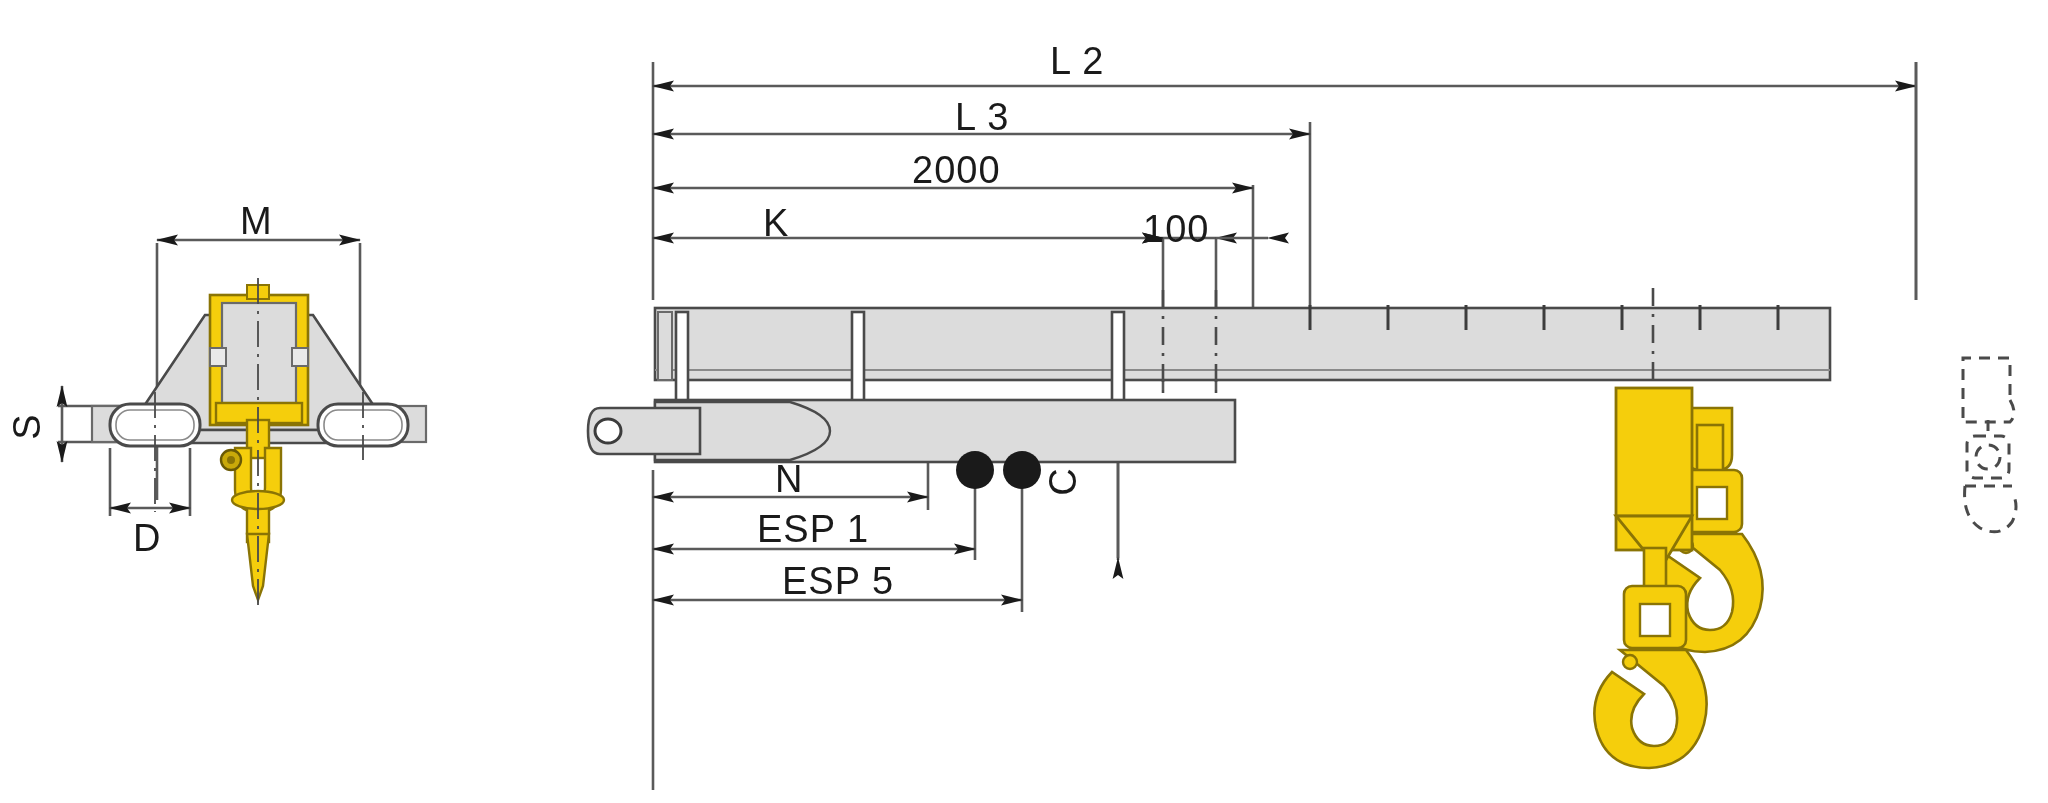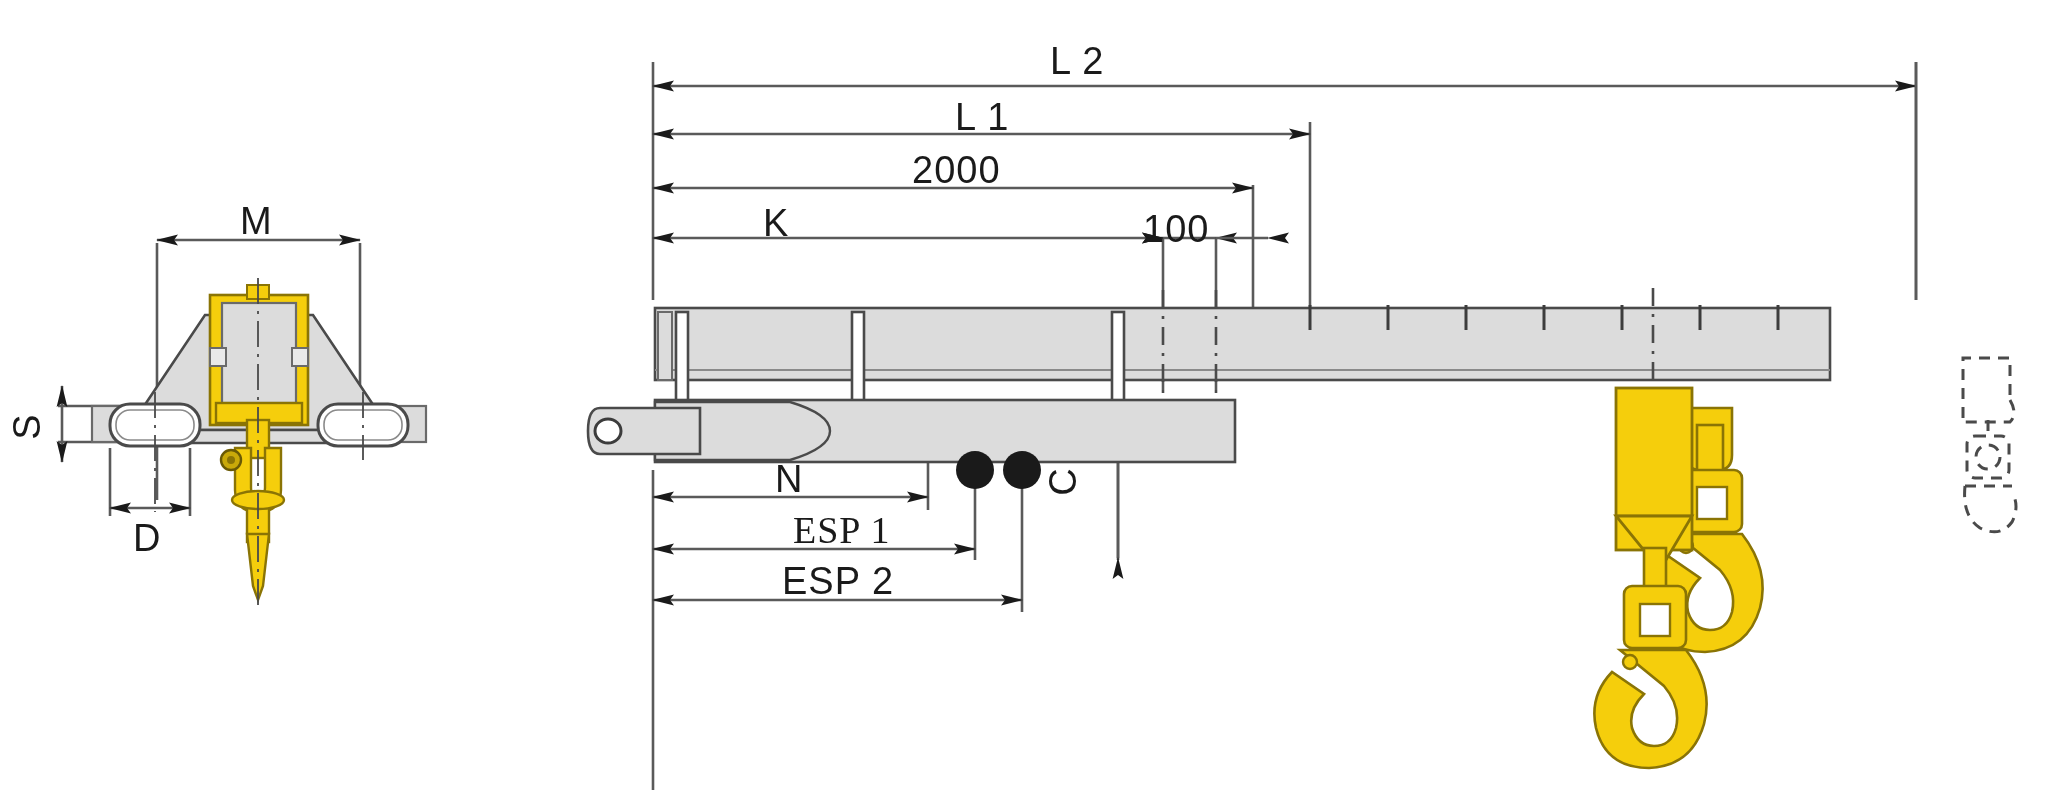--- a/index.html
+++ b/index.html
@@ -173,22 +173,22 @@
 
       <line x1="1916" y1="62" x2="1916" y2="300" stroke="#5a5a5a" stroke-width="2.6"></line>
     </g>
   </svg>
 
   <span class="lbl" style="left:240px;top:200px;">M</span>
   <span class="lbl" style="left:133px;top:517px;">D</span>
   <span class="lbl rot" style="left:14px;top:405px;">S</span>
 
   <span class="lbl" style="left:1050px;top:40px;">L 2</span>
-  <span class="lbl" style="left:955px;top:96px;">L 1</span>
+  <span class="lbl" style="left:955px;top:96px;">L 3</span>
   <span class="lbl" style="left:912px;top:149px;">2000</span>
   <span class="lbl" style="left:763px;top:202px;">K</span>
   <span class="lbl" style="left:1143px;top:208px;">100</span>
   <span class="lbl" style="left:775px;top:458px;">N</span>
-  <span class="lbl" style="left:793px;top:508px;font-family:Liberation Serif, serif;">ESP 1</span>
-  <span class="lbl" style="left:782px;top:560px;">ESP 2</span>
+  <span class="lbl" style="left:757px;top:508px;">ESP 1</span>
+  <span class="lbl" style="left:782px;top:560px;">ESP 5</span>
   <span class="lbl rot" style="left:1049px;top:460px;">C</span>
 
 </div>
 
 </body></html>

